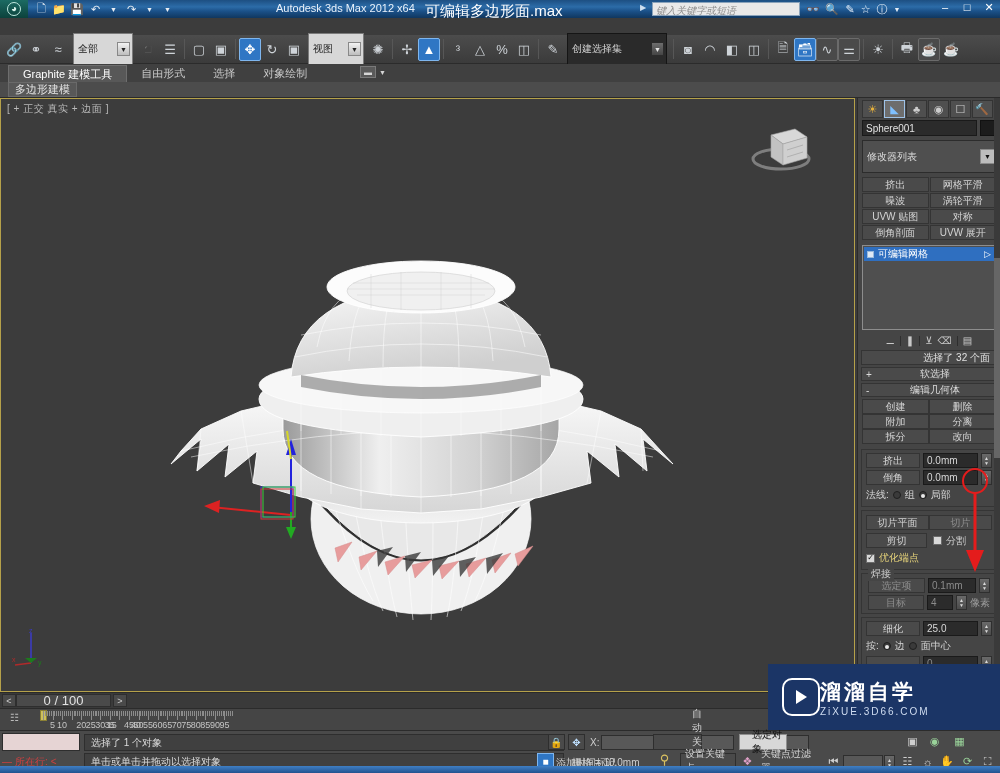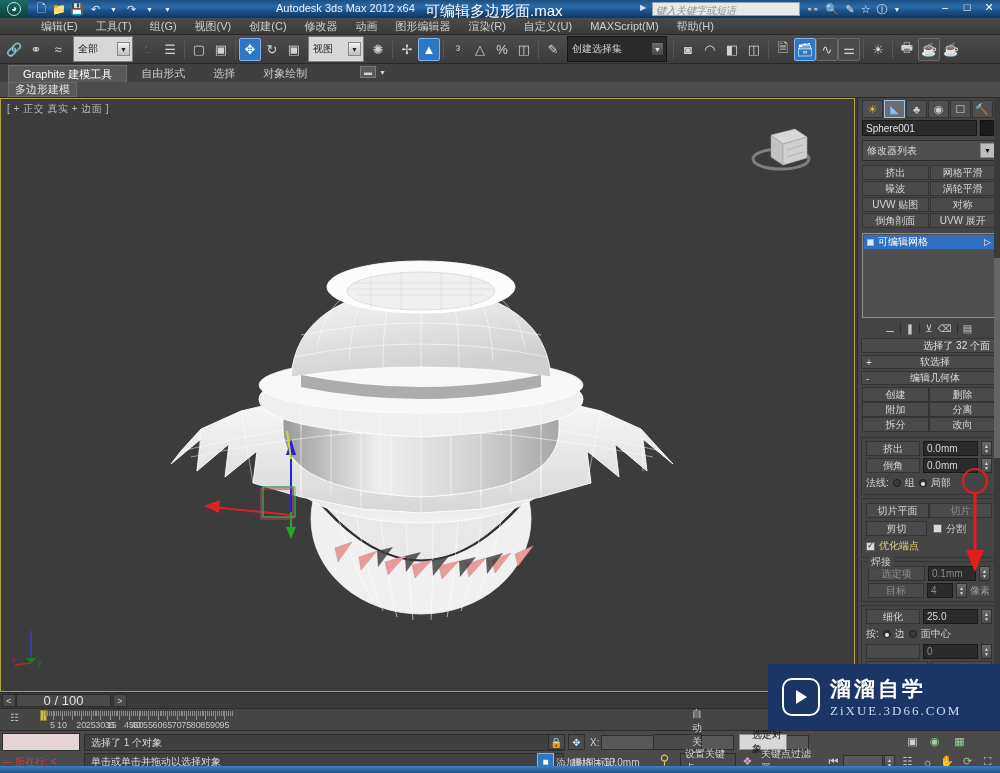--- a/index.html
+++ b/index.html
@@ -69,21 +69,21 @@
     background:linear-gradient(to bottom,#4c4c4c,#3b3b3b);
     display:flex; align-items:center; padding-left:3px;
     border-bottom:1px solid #2b2b2b;
   }
   .tb { width:22px; height:23px; display:flex; align-items:center; justify-content:center;
         font-size:13px; color:#cfd4d9; position:relative; }
   .tb.on { background:#2f76c4; border:1px solid #7fb6ee; border-radius:2px; color:#fff; }
   .tb.frame { border:1px solid #6b6b6b; border-radius:2px; background:#4a4a4a; }
   .sep { width:1px; height:20px; background:#2c2c2c; margin:0 3px; border-right:1px solid #575757; }
   .combo {
-    height:26px; background:#d7d7d7; border:1px solid #7b7b7b;
+    height:32px; background:#d7d7d7; border:1px solid #7b7b7b;
     color:#1d1d1d; font-size:10px; display:flex; align-items:center;
     padding:0 2px 0 4px; position:relative;
   }
   .combo .cval { flex:1; }
   .combo .carr {
     width:13px; height:14px; background:linear-gradient(to bottom,#f2f2f2,#bdbdbd);
     border:1px solid #888; display:flex; align-items:center; justify-content:center;
     font-size:7px; color:#222;
   }
   .combo.dark { background:#2a2a2a; border:1px solid #151515; color:#d2d2d2; }
@@ -126,21 +126,21 @@
     display:flex; align-items:center; justify-content:center; font-size:11px; color:#cdcdcd;
   }
   .cp-tab.active { background:#6d6d6d; border:1px solid #9fc3e8; color:#fff; }
   .namerow { display:flex; padding:2px 4px; gap:3px; }
   .namefield {
     flex:1; height:16px; background:#2b2b2b; border:1px solid #1a1a1a;
     color:#e2e2e2; font-size:10px; padding:1px 3px; line-height:13px;
   }
   .colorchip { width:16px; height:16px; background:#1c1c1c; border:1px solid #111; }
   .cp-combo {
-    margin:2px 4px; height:21px; background:#4f4f4f; border:1px solid #2c2c2c;
+    margin:2px 4px; height:33px; background:#4f4f4f; border:1px solid #2c2c2c;
     display:flex; align-items:center; color:#dcdcdc; font-size:10px; padding-left:4px;
   }
   .cp-combo .carr2 {
     margin-left:auto; width:15px; height:15px; background:#bdbdbd;
     border:1px solid #8a8a8a; color:#111; font-size:7px;
     display:flex; align-items:center; justify-content:center;
   }
   .modgrid { display:grid; grid-template-columns:1fr 1fr; gap:1px; padding:2px 4px; }
   .modbtn {
     height:15px; background:#4a4a4a; border:1px solid #343434;
@@ -243,27 +243,27 @@
   
   .anno-circle {
     position:absolute; left:962px; top:468px; width:26px; height:26px;
     border:2px solid #e41c1c; border-radius:50%;
   }
   .anno-arrow { position:absolute; left:966px; top:492px; width:18px; height:82px; }
 
   
   .watermark {
     position:absolute; left:768px; top:664px; width:232px; height:66px;
-    background:#1b3566; display:flex; align-items:center; gap:10px; padding-left:14px;
+    background:#1b3566; display:flex; align-items:center; padding-left:14px;
   }
   .wm-logo { width:38px; height:38px; border:2.5px solid #ffffff; border-radius:10px;
              display:flex; align-items:center; justify-content:center; }
   .wm-tri { width:0;height:0;border-left:11px solid #fff;border-top:7px solid transparent;border-bottom:7px solid transparent; }
   .wm-txt1 { font-size:21px; color:#ffffff; letter-spacing:3px; font-weight:bold; }
-  .wm-txt2 { font-size:13px; color:#cfdcf0; letter-spacing:2px;font-family:Liberation Serif, serif; }
+  .wm-txt2 { font-size:10px; color:#cfdcf0; letter-spacing:2px; }
 </style>
 </head>
 <body>
 
 <div class="app">
 
   <div class="titlebar">
     <div class="logo-btn">
       <div class="logo-glyph">◕</div>
     </div>
@@ -289,34 +289,20 @@
       <span>ⓘ</span>
       <span style="font-size:7px">▼</span>
     </div>
     <div class="wincontrols">
       <span>–</span>
       <span>□</span>
       <span>✕</span>
     </div>
   </div>
 
-  <div class="menubar">
-    <div class="mi">编辑(E)</div>
-    <div class="mi">工具(T)</div>
-    <div class="mi">组(G)</div>
-    <div class="mi">视图(V)</div>
-    <div class="mi">创建(C)</div>
-    <div class="mi">修改器</div>
-    <div class="mi">动画</div>
-    <div class="mi">图形编辑器</div>
-    <div class="mi">渲染(R)</div>
-    <div class="mi">自定义(U)</div>
-    <div class="mi">MAXScript(M)</div>
-    <div class="mi">帮助(H)</div>
-  </div>
 
   <div class="toolbar">
     <div class="tb">🔗</div>
     <div class="tb">⚭</div>
     <div class="tb">≈</div>
     <div class="combo" style="width:60px;margin:0 4px;">
       <div class="cval">全部</div>
       <div class="carr">▼</div>
     </div>
     <div class="tb">◾</div>

